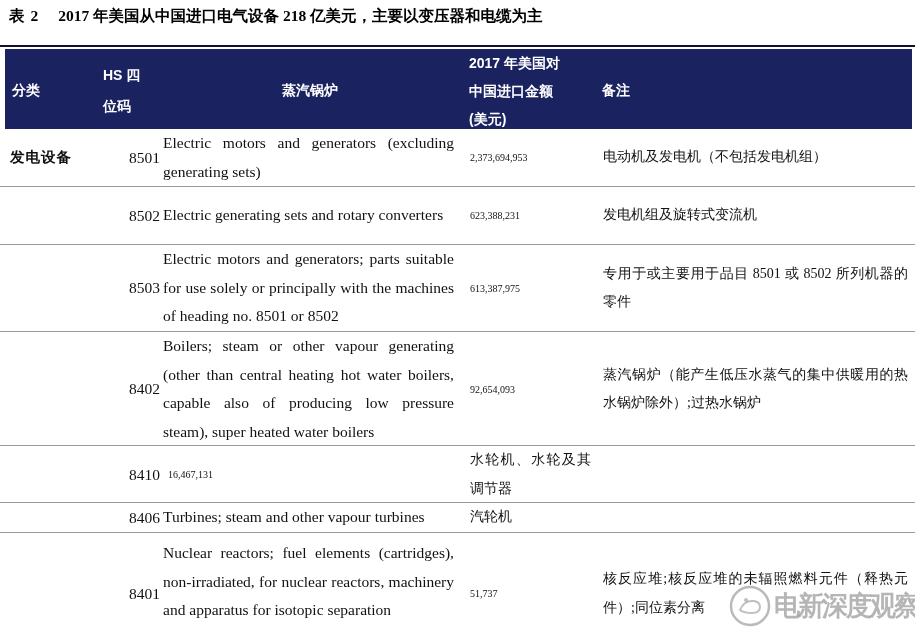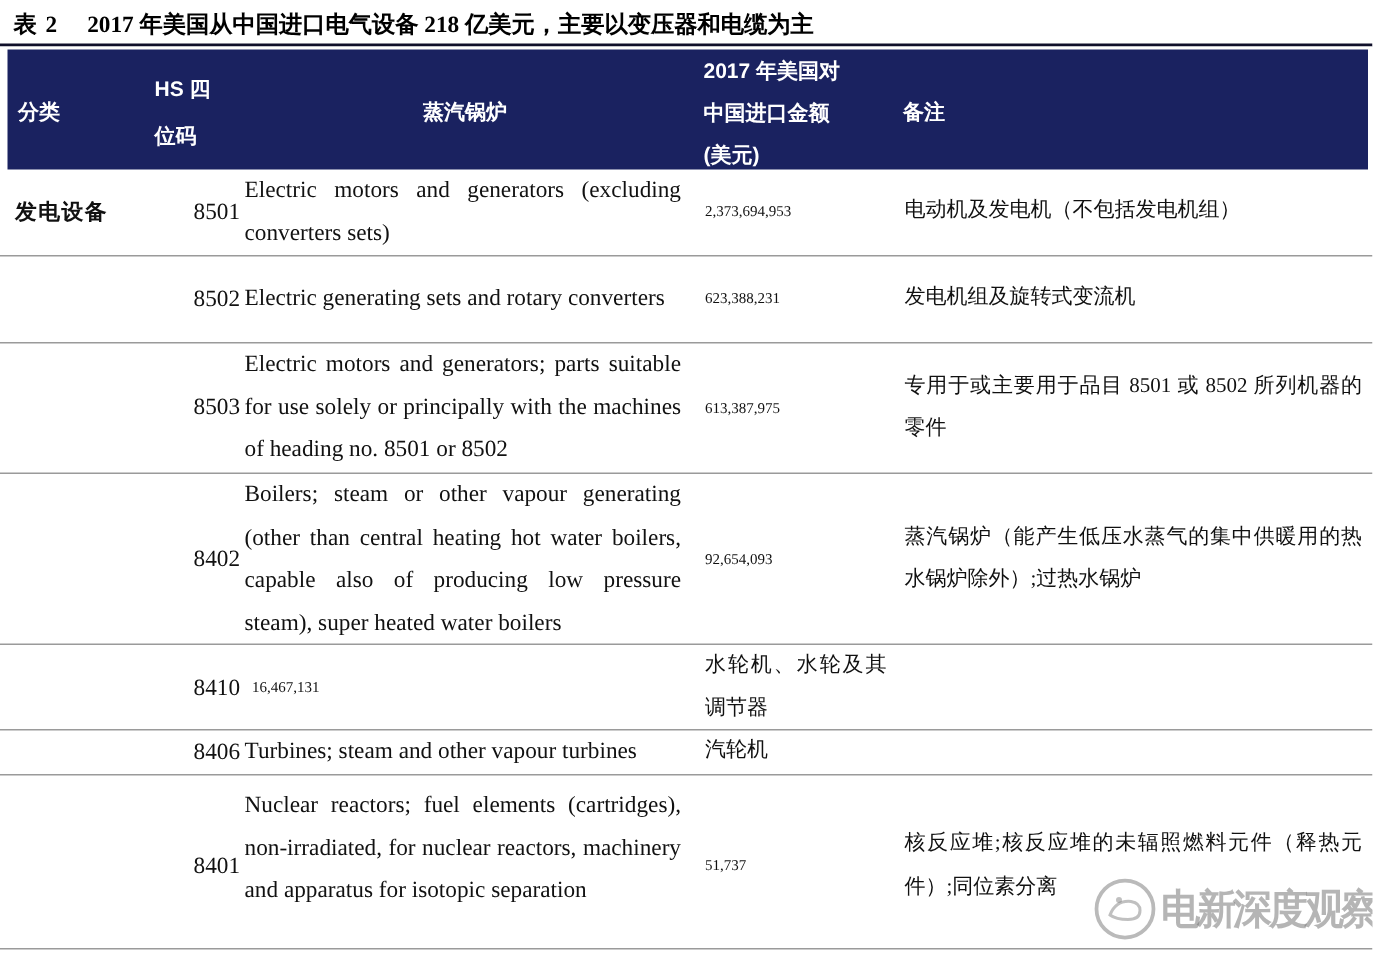--- a/index.html
+++ b/index.html
@@ -6,21 +6,21 @@
   html, body { width: 915px; height: 635px; }
   body {
     background: #ffffff;
     font-family: "Liberation Serif", serif;
     position: relative;
     overflow: hidden;
     color: #111;
   }
   
   .title-bar {
-    height: 29px;
+    height: 45px;
     padding: 6px 0 0 9px;
     display: flex;
     align-items: flex-start;
     font-weight: bold;
     font-size: 15.5px;
     color: #000;
     font-family: "Liberation Serif", serif;
     text-align: center;
   }
   .title-bar .tlabel { margin-right: 19px; letter-spacing: 1px; }
@@ -132,21 +132,21 @@
     <div>2017 年美国对</div>
     <div>中国进口金额</div>
     <div>(美元)</div>
   </div>
   <div class="h-note">备注</div>
 </div>
 
 <div class="trow r1">
   <div class="c-cat">发电设备</div>
   <div class="c-hs">8501</div>
-  <div class="c-desc">Electric motors and generators (excluding converters sets)</div>
+  <div class="c-desc">Electric motors and generators (excluding generating sets)</div>
   <div class="c-amt">2,373,694,953</div>
   <div class="c-note">电动机及发电机（不包括发电机组）</div>
 </div>
 
 <div class="trow r2">
   <div class="c-cat"></div>
   <div class="c-hs">8502</div>
   <div class="c-desc">Electric generating sets and rotary converters</div>
   <div class="c-amt">623,388,231</div>
   <div class="c-note">发电机组及旋转式变流机</div>

